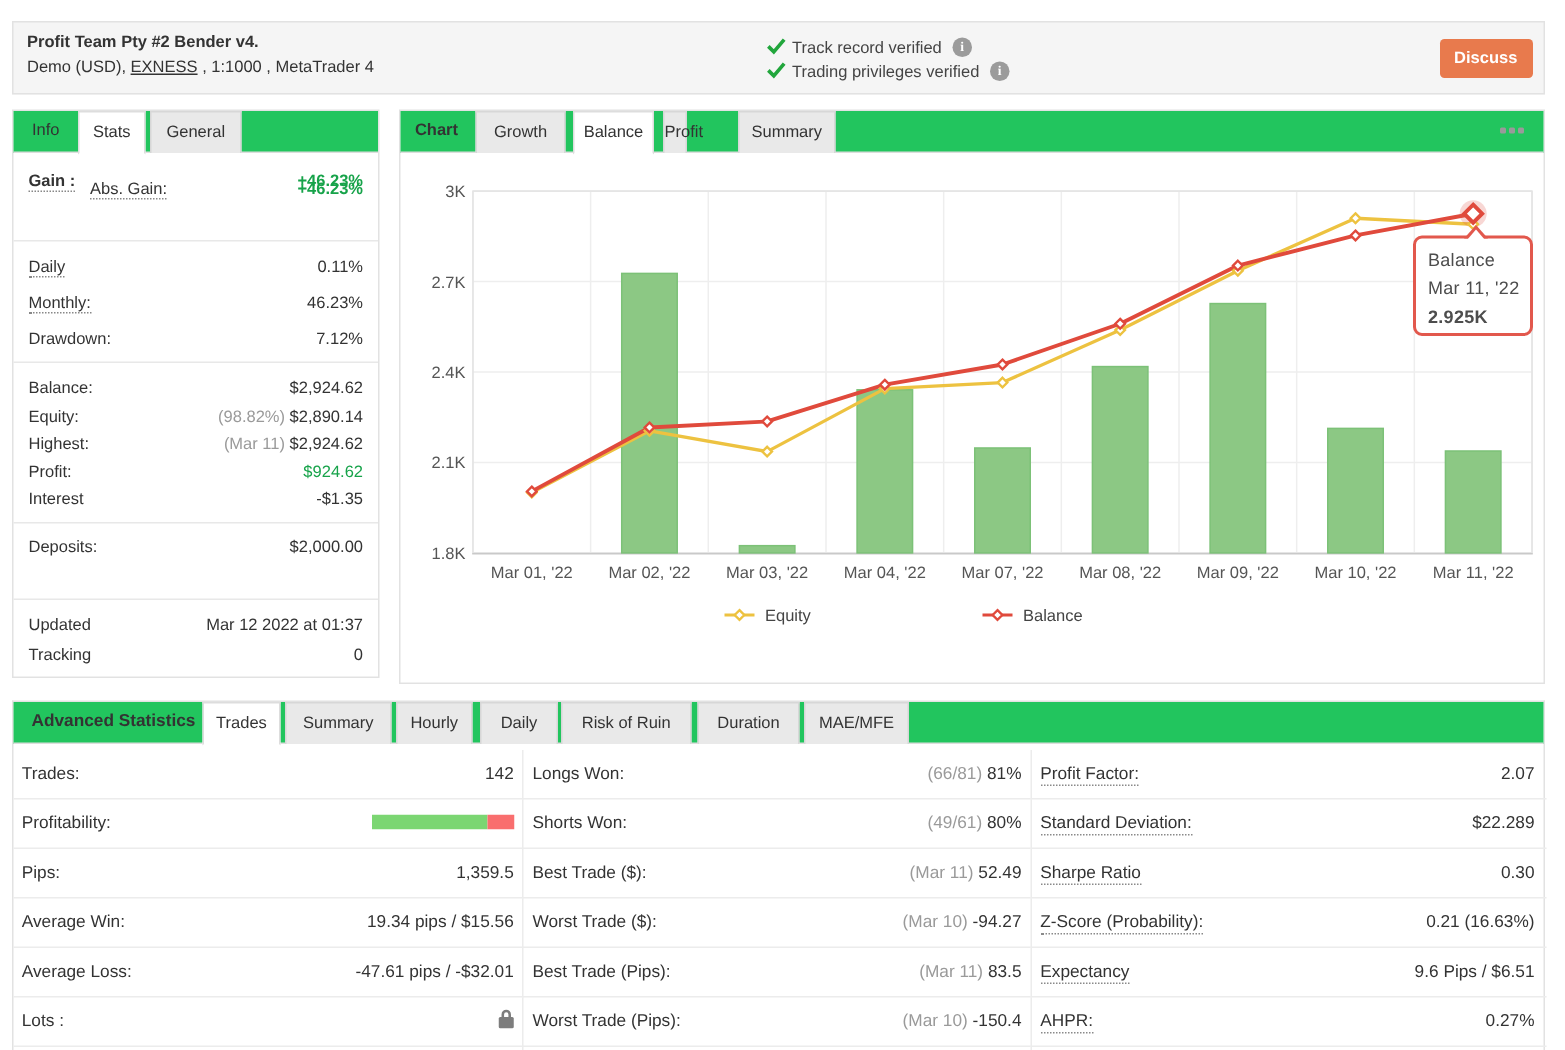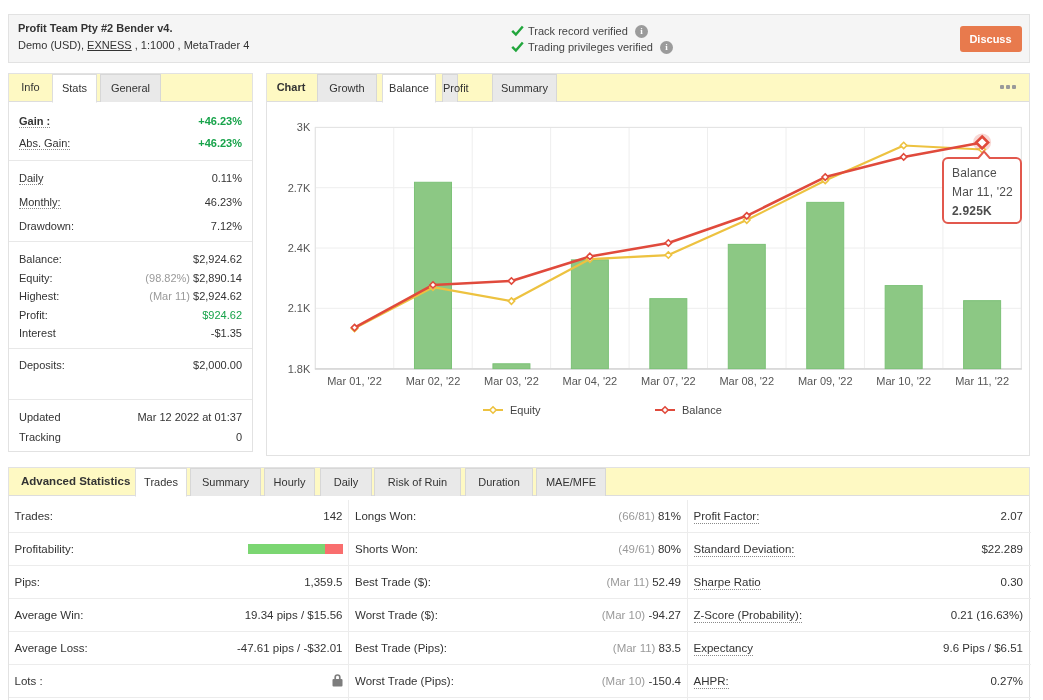--- a/index.html
+++ b/index.html
@@ -1,19 +1,19 @@
 <!DOCTYPE html>
 <html><head>
 <meta charset="utf-8">
 <style>
 * { margin:0; padding:0; box-sizing:border-box; }
 html,body { width:1043px; height:700px; background:#fff; font-family:"Liberation Sans", sans-serif; color:#333; }
 #page { position:relative; width:1043px; height:700px; overflow:hidden; }
 .panel { position:absolute; background:#fff; border:1px solid #e2e2e2; }
-.tabstrip { position:absolute; left:0; top:0; right:0; height:28px; background:#fef9c3; border-bottom:1px solid #ddd; }
+.tabstrip { position:absolute; left:0; top:0; right:0; height:28px; background:#22c55e; border-bottom:1px solid #ddd; }
 .tab { position:absolute; top:0; height:28px; line-height:27px; font-size:11px; color:#333; text-align:center; }
 .tab.box { background:#e9e9e9; border:1px solid #d7d7d7; border-bottom:none; }
 .tab.active { background:#fff; border:1px solid #ddd; border-bottom:1px solid #fff; height:29px; }
 .grayp { color:#9a9a9a; }
 .green { color:#17a34a; }
 .dotted { border-bottom:1px dotted #888; }
 
 #hdr { position:absolute; left:8px; top:14px; width:1022px; height:49px; background:#f5f5f5; border:1px solid #e2e2e2; }
 #hdr .title { position:absolute; left:9px; top:7px; font-size:11px; font-weight:bold; color:#333; }
 #hdr .sub { position:absolute; left:9px; top:24px; font-size:11px; color:#333; }
@@ -66,21 +66,21 @@
   <div id="left" class="panel">
     <div class="tabstrip">
       <div class="tab" style="left:0px; width:43px;">Info</div>
       <div class="tab active" style="left:43px; width:45px;">Stats</div>
       <div class="tab box" style="left:91px; width:61px;">General</div>
     </div>
     <div class="row" style="top:41px;">
         <span class="lab dotted" style="font-weight:bold;">Gain :</span>
         <span class="val green" style="font-weight:bold;">+46.23%</span>
       </div>
-    <div class="row" style="top:63px;">
+    <div class="row" style="top:46px;margin-left:41px;">
         <span class="lab dotted">Abs. Gain:</span>
         <span class="val green" style="font-weight:bold;">+46.23%</span>
       </div>
     <div class="sep" style="top:86px;"></div>
     <div class="row" style="top:98px;">
         <span class="lab dotted">Daily</span>
         <span class="val">0.11%</span>
       </div>
     <div class="row" style="top:122px;">
         <span class="lab dotted">Monthly:</span>

